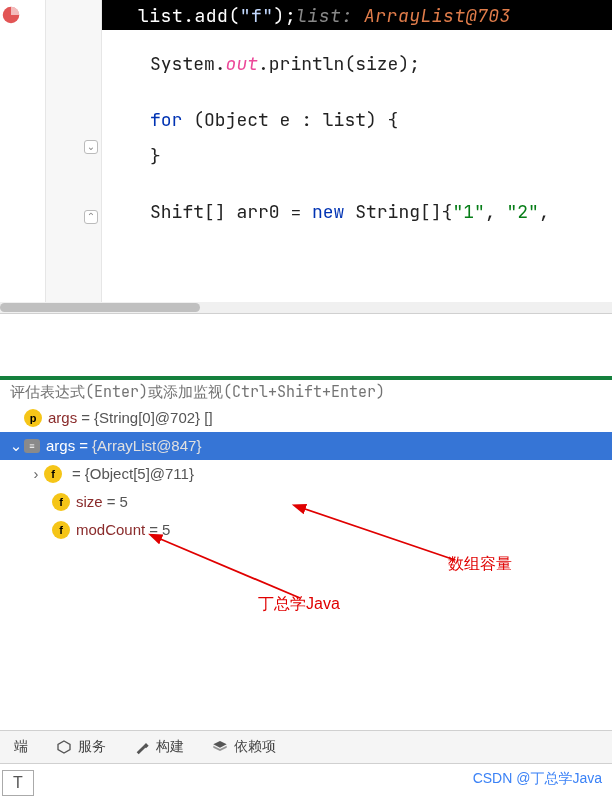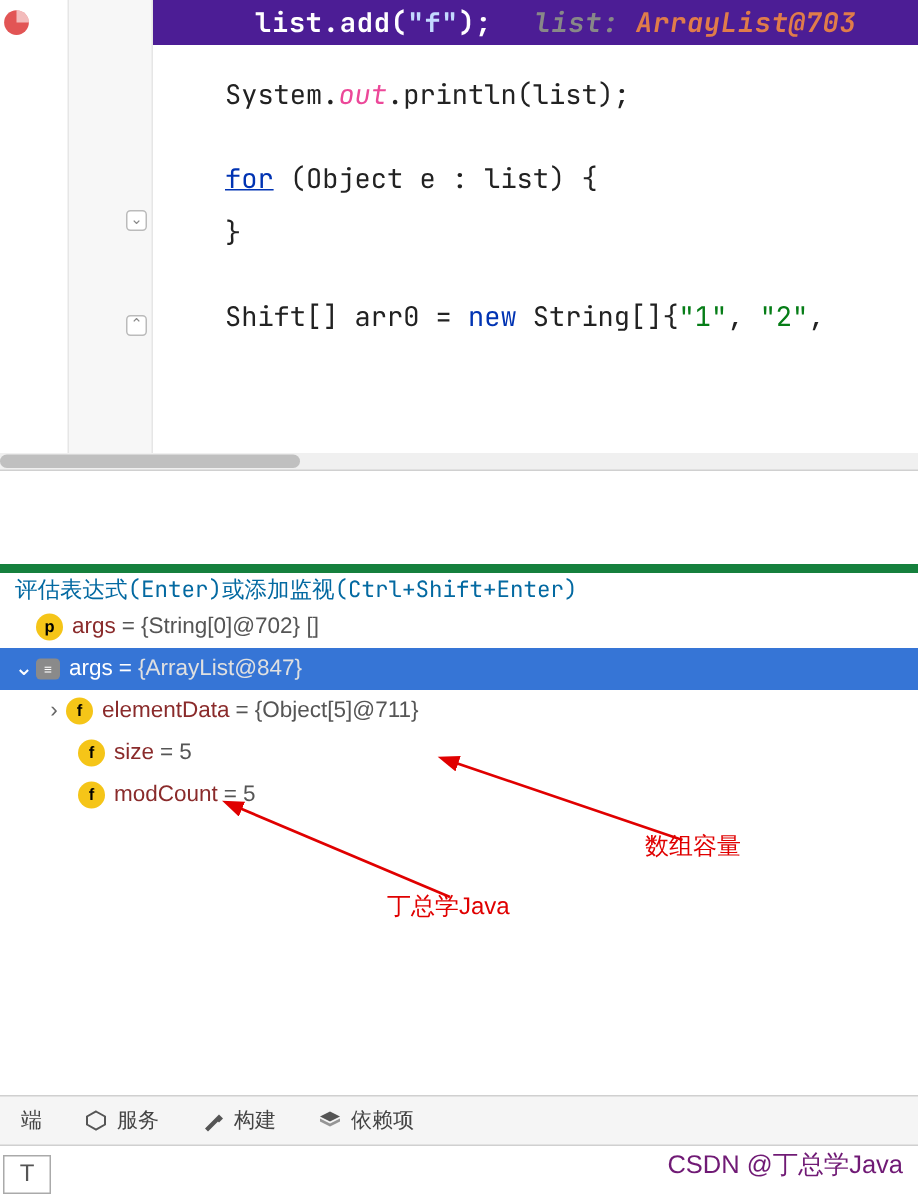--- a/index.html
+++ b/index.html
@@ -5,35 +5,35 @@
 * { margin:0; padding:0; box-sizing:border-box; }
 body { width:612px; height:796px; background:#fff; font-family:"Segoe UI",Tahoma,sans-serif; font-size:14px; color:#000; overflow:hidden; position:relative; }
 .mono { font-family:"JetBrains Mono",Consolas,"Courier New",monospace; }
 
 .editor { display:flex; height:302px; }
 .gutter-icon { width:46px; background:#fff; border-right:1px solid #e6e6e6; position:relative; }
 .gutter-icon .cake { width:22px; height:22px; margin:4px auto; }
 .mini-gutter { width:56px; background:#f7f7f7; border-right:1px solid #e6e6e6; position:relative; }
 .fold-icon { position:absolute; left:38px; width:14px; height:14px; border:1px solid #bbb; border-radius:3px; background:#fff; font-size:10px; line-height:12px; text-align:center; color:#888; }
 .code { flex:1; padding:0; overflow:hidden; }
-.hl-line { background:#4c1d95; color:#fff; height:30px; display:flex; align-items:center; padding-left:68px; font-size:18px; letter-spacing:0.5px;font-weight:bold; }
+.hl-line { background:#000000; color:#fff; height:30px; display:flex; align-items:center; padding-left:36px; font-size:18px; letter-spacing:0.5px; }
 .hl-line .str { color:#c3d9ff; }
-.hl-line .cmt { color:#888; font-style:italic; margin-left:28px; }
+.hl-line .cmt { color:#888; font-style:italic; }
 .hl-line .cmtv { color:#e07c4a; font-style:italic; }
 .plain-block { padding:16px 0 6px 48px; font-size:18px; line-height:2.0; color:#222; }
-.kw { color:#0033b3;text-decoration:underline; }
+.kw { color:#0033b3; }
 .fld { color:#ec4899; font-style:italic; }
 .str2 { color:#067d17; }
 .new { color:#0033b3; }
 .scrollbar-h { height:12px; background:#f0f0f0; border-bottom:1px solid #d0d0d0; position:relative; }
 .scrollbar-h .thumb { position:absolute; left:0; top:1px; width:200px; height:9px; background:#c0c0c0; border-radius:5px; }
 
 .middle-gap { height:62px; background:#fff; }
 
-.eval-bar { height:28px; border-top:6px solid #15803d; display:flex; align-items:center; padding:0 10px; color:#0369a1; font-size:15px; }
+.eval-bar { height:28px; border-top:4px solid #15803d; display:flex; align-items:center; padding:0 10px; color:#737373; font-size:15px; }
 
 .vars { background:#fff; font-size:15px; line-height:28px; }
 .var-row { display:flex; align-items:center; height:28px; padding-left:8px; }
 .var-row.sel { background:#3675d6; color:#fff; }
 .chev { width:16px; display:inline-block; text-align:center; color:#666; }
 .var-row.sel .chev { color:#fff; }
 .var-icon { width:18px; height:18px; border-radius:9px; display:inline-flex; align-items:center; justify-content:center; font-size:11px; font-weight:bold; margin-right:6px; }
 .var-icon.p { background:#f5c518; color:#000; }
 .var-icon.f { background:#f5c518; color:#000; }
 .var-icon.e { background:#8a8a8a; color:#fff; border-radius:3px; width:16px; height:14px; font-size:9px; }
@@ -44,21 +44,21 @@
 .var-val { color:#555; }
 .var-row.sel .var-val { color:#e0e0e0; }
 .indent1 { padding-left:28px; }
 .indent2 { padding-left:52px; }
 .annot-lbl { position:absolute; color:#e00000; font-size:16px; }
 
 .tool-bar { position:absolute; left:0; bottom:32px; width:612px; height:34px; border-top:1px solid #d0d0d0; border-bottom:1px solid #d0d0d0; display:flex; align-items:center; padding-left:0; background:#f5f5f5; font-size:14px; color:#444; }
 .tool-item { display:flex; align-items:center; gap:6px; padding:0 14px; }
 .tool-item svg { width:16px; height:16px; }
 
-.watermark { position:absolute; right:10px; bottom:8px; color:#701a75; font-size:17px; }
+.watermark { position:absolute; right:10px; bottom:8px; color:#3b82f6; font-size:14px; }
 .file-tag { position:absolute; left:2px; bottom:0; width:32px; height:26px; border:1px solid #aaa; border-radius:00px; display:flex; align-items:center; justify-content:center; font-size:16px; color:#555; background:#fff; }
 
 svg.arrow { position:absolute; overflow:visible; }
 </style>
 </head>
 <body>
 
 <div class="editor">
   <div class="gutter-icon">
     <svg class="cake" viewBox="0 0 24 24">
@@ -71,21 +71,21 @@
     <div class="fold-icon" style="top:210px">⌃</div>
   </div>
   <div class="code mono">
     <div class="hl-line">
       <span>list.add(</span>
         <span class="str">"f"</span>
         <span>);</span>
       <span class="cmt"><span>list:</span><span class="cmtv"> ArrayList@703</span></span>
     </div>
     <div class="plain-block">
-      <div><span>System.</span><span class="fld">out</span><span>.println(list);</span></div>
+      <div><span>System.</span><span class="fld">out</span><span>.println(size);</span></div>
       <div style="height:20px"></div>
       <div><span class="kw">for</span><span> (Object e : list) {</span></div>
       <div>}</div>
       <div style="height:20px"></div>
       <div><span>Shift[] arr0 = </span><span class="new">new</span><span> String[]{</span><span class="str2">"1"</span><span>, </span><span class="str2">"2"</span><span>,</span></div>
     </div>
   </div>
 </div>
 <div class="scrollbar-h">
     <div class="thumb"></div>
@@ -108,21 +108,20 @@
   <div class="var-row sel">
     <span class="chev">⌄</span>
     <span class="var-icon e">≡</span>
     <span class="var-name">args</span>
     <span class="var-eq">=</span>
     <span class="var-val">{ArrayList@847}</span>
   </div>
   <div class="var-row indent1">
     <span class="chev">›</span>
     <span class="var-icon f">f</span>
-    <span class="var-name">elementData</span>
     <span class="var-eq">=</span>
     <span class="var-val">{Object[5]@711}</span>
   </div>
   <div class="var-row indent2">
     <span class="var-icon f">f</span>
     <span class="var-name">size</span>
     <span class="var-eq">=</span>
     <span class="var-val">5</span>
   </div>
   <div class="var-row indent2">
@@ -135,21 +134,21 @@
 
 <svg class="arrow" style="left:0;top:0" width="612" height="640">
   <defs>
       <marker id="ah" markerWidth="10" markerHeight="10" refX="2" refY="3" orient="auto">
         <path d="M0,0 L0,6 L8,3 z" fill="#e00000"></path>
       </marker>
     </defs>
   <line x1="455" y1="560" x2="302" y2="508" stroke="#e00000" stroke-width="1.8" marker-end="url(#ah)"></line>
   <line x1="300" y1="598" x2="158" y2="538" stroke="#e00000" stroke-width="1.8" marker-end="url(#ah)"></line>
 </svg>
-<div class="annot-lbl" style="left:430px; top:554px">数组容量</div>
+<div class="annot-lbl" style="left:448px; top:554px">数组容量</div>
 <div class="annot-lbl" style="left:258px; top:594px">丁总学Java</div>
 
 <div class="tool-bar">
   <div class="tool-item">
       <span>端</span>
     </div>
   <div class="tool-item">
     <svg viewBox="0 0 24 24">
         <polygon points="12,3 21,8 21,16 12,21 3,16 3,8" fill="none" stroke="#555" stroke-width="2"></polygon>
       </svg>

